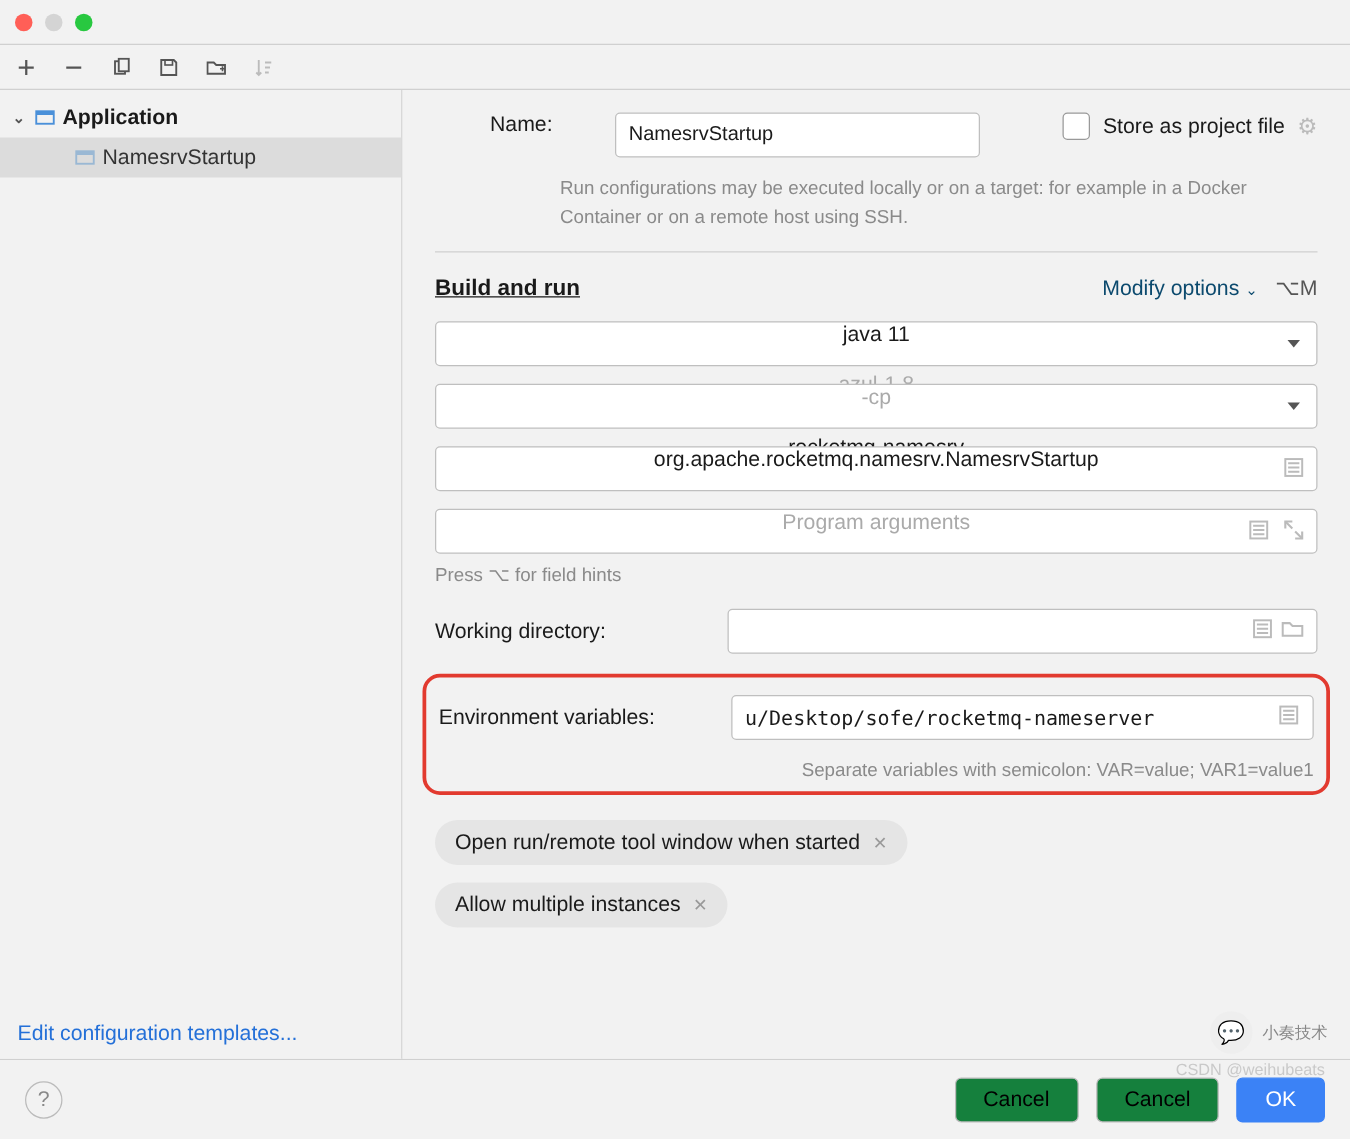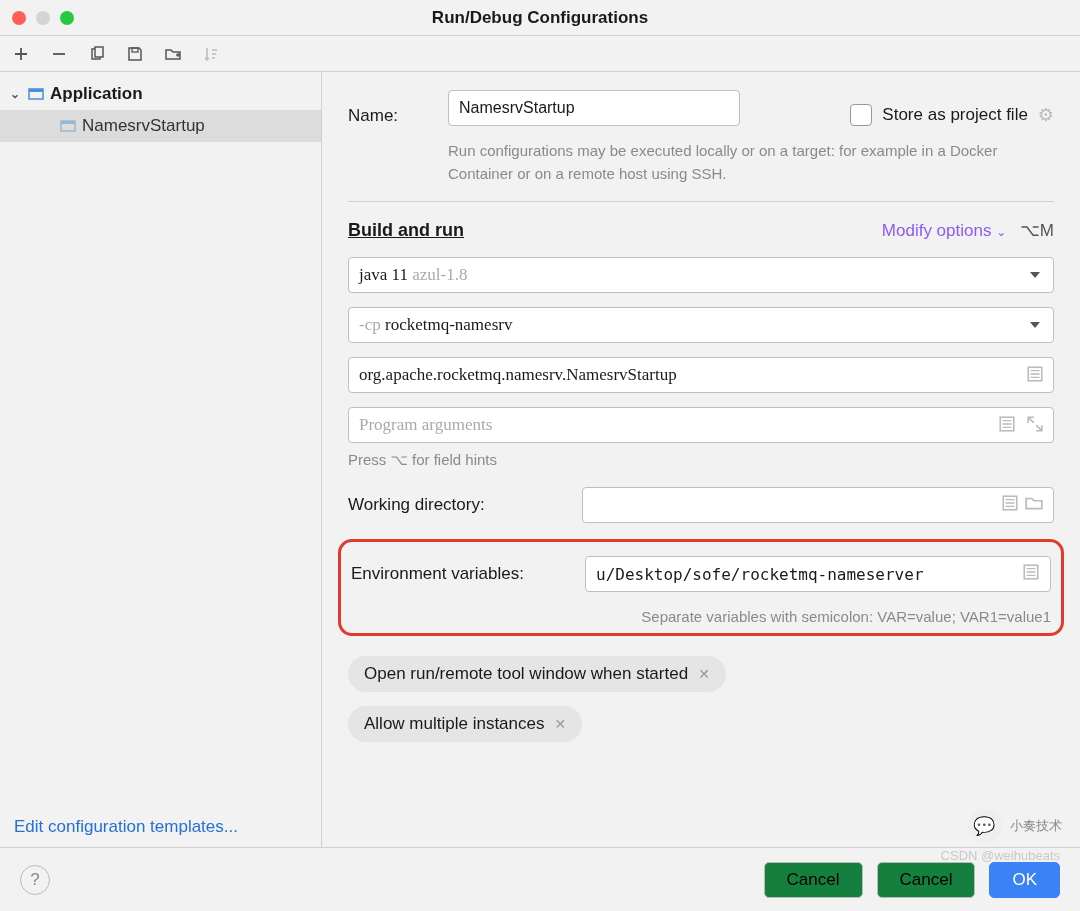--- a/index.html
+++ b/index.html
@@ -43,42 +43,42 @@
 }
 .tree { padding: 6px 0; flex: 1; }
 .tree-row { display: flex; align-items: center; height: 32px; padding: 0 10px; gap: 6px; cursor: pointer; }
 .tree-row .arrow { font-size: 12px; color: #555; width: 12px; }
 .tree-row .ricon { width: 16px; height: 16px; display:inline-flex; align-items:center; justify-content:center;}
 .tree-row.bold { font-weight: 700; font-size: 17px; }
 .tree-row.child { padding-left: 60px; background: #dcdcdc; font-size: 17px; color: #333;}
 .sidebar-bottom { padding: 10px 14px; }
 .link { color: #2470d8; cursor: pointer; font-size: 17px; }
 .content { flex: 1; padding: 18px 26px 10px 26px; overflow-y: auto; background: #f2f2f2;}
-.row { display: flex; align-items: flex-end; gap: 14px; margin-bottom: 18px; }
+.row { display: flex; align-items: flex-start; gap: 14px; margin-bottom: 18px; margin-left: 44px; }
 .label { width: 86px; font-size: 17px; }
 .input {
   height: 36px; background: #fff; border: 1px solid #bfbfbf; border-radius: 4px;
   padding: 0 10px; font-size: 16px; display:flex; align-items:center;
 }
 .name-input { width: 292px; }
 .checkbox-wrap { display: flex; align-items: center; gap: 10px; margin-left: auto; }
 .checkbox { width: 22px; height: 22px; border: 1.5px solid #999; border-radius: 4px; background:#fff; cursor:pointer;}
 .gear { color:#bbb; font-size:18px; }
 .runon-select { flex:1; position:relative; }
 .runon-select .input { width:100%; display:flex; align-items:center; gap:8px;}
 .runon-select .home { font-size:14px; color:#555;}
 .chev { margin-left:auto; border-left:5px solid transparent; border-right:5px solid transparent; border-top:6px solid #555;}
 .hint { color: #8a8a8a; font-size: 15px; line-height: 1.5; margin-left: 100px; margin-top:-4px; margin-bottom: 16px; max-width: 560px;}
 .divider { border-top: 1px solid #d0d0d0; margin: 8px 0 18px 0;}
 .section-head { display:flex; align-items:center; margin-bottom: 16px;}
 .section-title { font-weight:700; font-size:18px;text-decoration:underline;}
-.modify { margin-left:auto; color:#8b5cf6; cursor:pointer; font-size:17px;}
+.modify { margin-left:auto; color:#0c4a6e; cursor:pointer; font-size:17px;}
 .shortcut { margin-left:14px; color:#555; font-size:17px;}
 .full-input { width:100%; position:relative; margin-bottom:14px;}
-.full-input .input { width:100%; font-family: Liberation Serif, serif; font-size:17px;}
+.full-input .input { width:100%; font-family: Liberation Sans, sans-serif; font-size:17px;flex-direction:column;}
 .full-input .chev { position:absolute; right:14px; top:15px;}
 .ghost { color:#aaa; }
 .inline-icon { position:absolute; right:10px; top:8px; color:#bbb; display:flex; gap:10px;}
 .small-icon svg { width:18px; height:18px;}
 .hint2 { color:#8a8a8a; font-size:15px; margin-top:-6px; margin-bottom:18px;}
 .field-row { display:flex; align-items:center; gap:14px; margin-bottom: 16px;}
 .field-label { width: 220px; font-size:17px;}
 .field-row .input { flex:1; position:relative;}
 .field-row .input .inline-icon { position:static; display:flex; gap:6px; margin-left:auto;}
 .env-box { border: 3px solid #e23a2f; border-radius: 14px; padding: 14px 10px 8px 10px; margin: 6px -10px 20px -10px;}
@@ -100,21 +100,20 @@
 </style>
 </head>
 <body>
 
 <div class="titlebar">
   <div class="traffic">
     <div class="dot red"></div>
     <div class="dot gray"></div>
     <div class="dot green"></div>
   </div>
-  <div class="title">Run/Debug Configurations</div>
 </div>
 
 <div class="toolbar">
   <span class="ticon">
       <svg viewBox="0 0 16 16" width="16" height="16">
         <path d="M8 2v12M2 8h12" stroke="#555" stroke-width="1.8"></path>
       </svg>
     </span>
   <span class="ticon">
       <svg viewBox="0 0 16 16" width="16" height="16">

